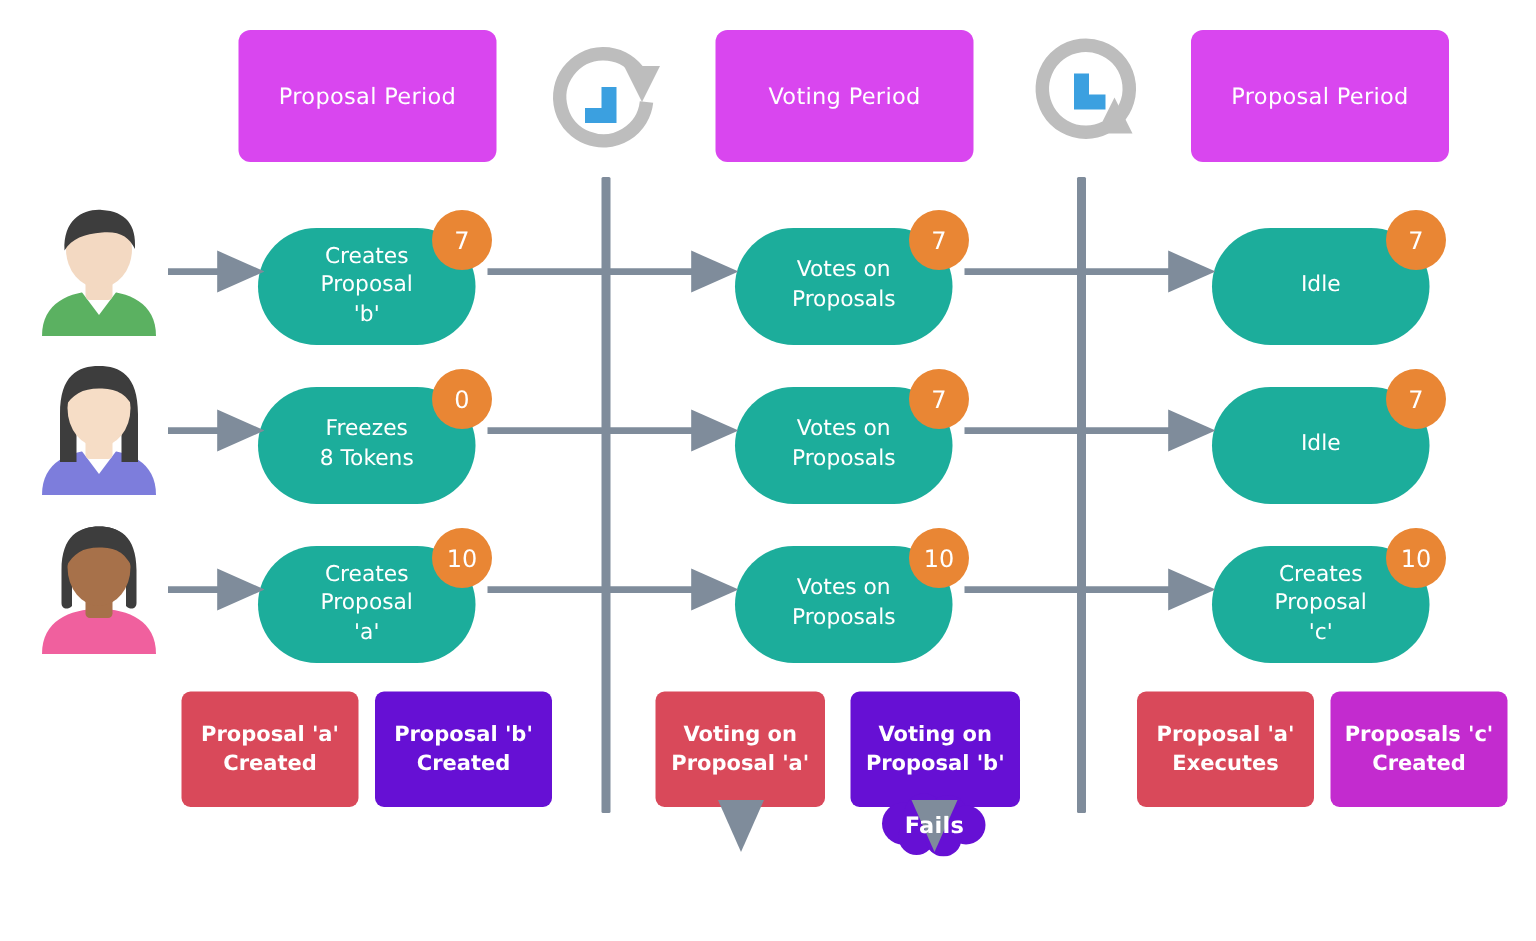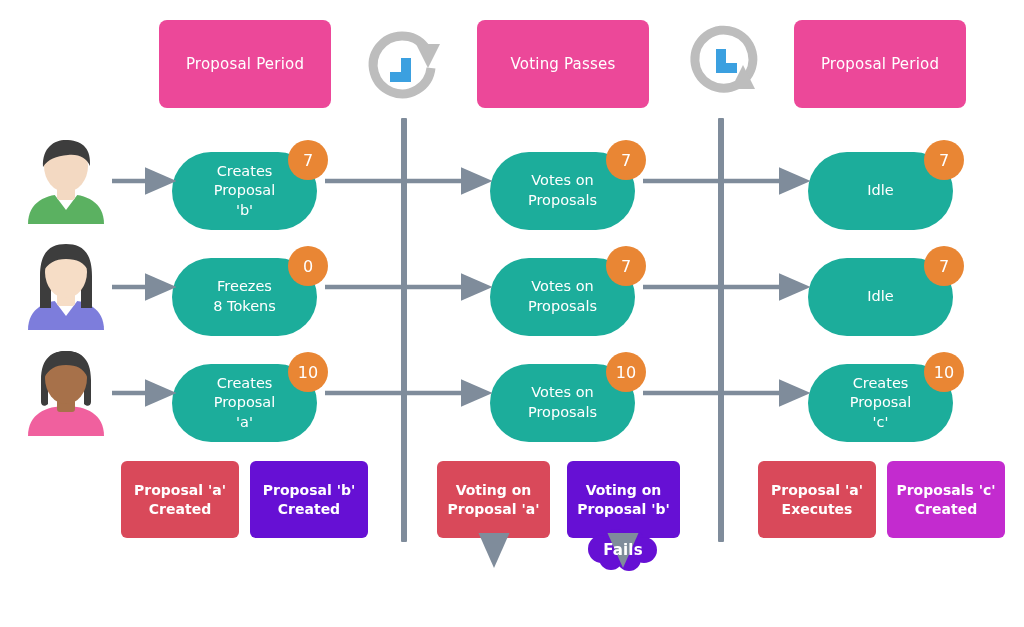--- a/index.html
+++ b/index.html
@@ -26,21 +26,21 @@
   .vline {
     position: absolute;
     width: 6px;
     background: #7f8c9b;
     border-radius: 1px;
   }
 
   
   .phase-box {
     position: absolute;
-    background: #ec4899;
+    background: #d946ef;
     border-radius: 8px;
     display: flex;
     align-items: center;
     justify-content: center;
     color: #ffffff;
     font-size: 15px;
     font-weight: 500;
     letter-spacing: .2px;
     text-align: left;
   }
@@ -133,21 +133,21 @@
 <div id="stage">
 
   <div class="vline" style="left:401px; top:118px; height:424px;"></div>
   <div class="vline" style="left:718px; top:118px; height:424px;"></div>
 
   <div class="phase-box" style="left:159px; top:20px; width:172px; height:88px;">
     <span>Proposal Period</span>
   </div>
 
   <div class="phase-box" style="left:477px; top:20px; width:172px; height:88px;">
-    <span>Voting Passes</span>
+    <span>Voting Period</span>
   </div>
 
   <div class="phase-box" style="left:794px; top:20px; width:172px; height:88px;">
     <span>Proposal Period</span>
   </div>
 
   <div class="clock-icon" style="left:364px; top:18px;">
     <svg width="82" height="92" viewBox="0 0 82 92" xmlns="http://www.w3.org/2000/svg">
 
       <path d="M 62 17 A 29 29 0 1 0 68 38" fill="none" stroke="#bdbdbd" stroke-width="9" stroke-linecap="butt" transform="translate(-1,12)"></path>

